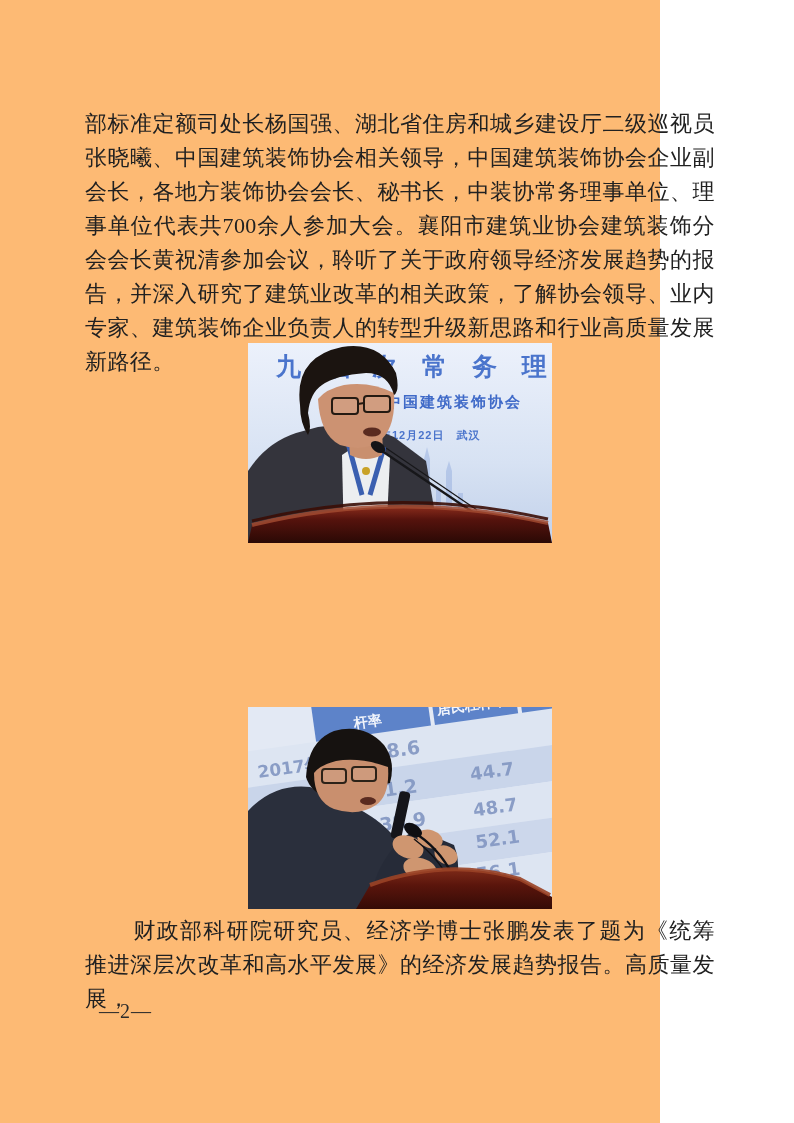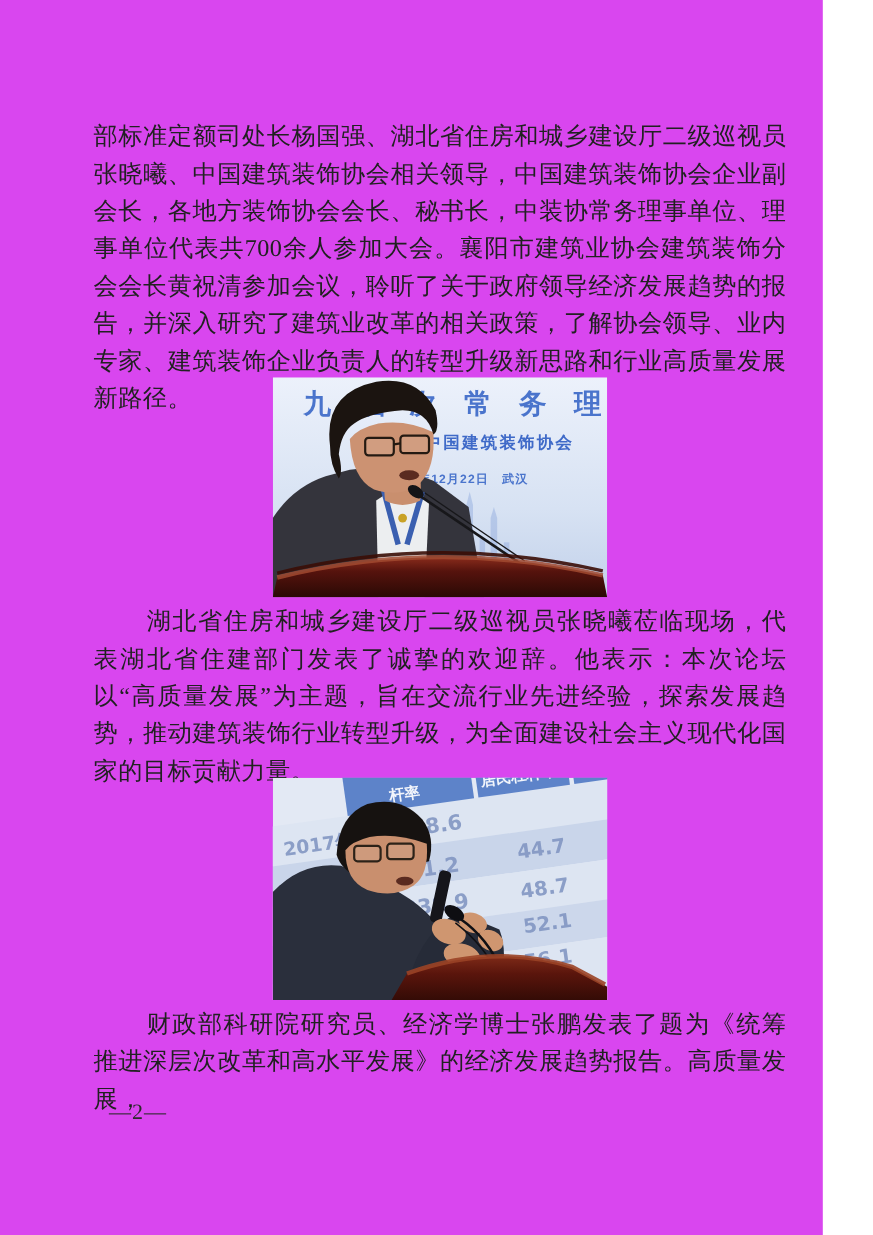--- a/index.html
+++ b/index.html
@@ -2,21 +2,21 @@
 <html><head>
 <meta charset="utf-8">
 <style>
   html,body{margin:0;padding:0;}
   body{
     width:794px;height:1123px;
     background:#ffffff;
     font-family:"Liberation Serif","DejaVu Serif",serif;
     position:relative;overflow:hidden;
   }
-  .page{position:absolute;inset:0;width:748px;height:1123px;background:#d946ef;}
+  .page{position:absolute;inset:0;width:660px;height:1123px;background:#fdba74;}
   .para{
     position:absolute;left:85px;width:630px;margin:0;
     font-size:22px;line-height:34px;color:#212121;
     text-align:justify;
     letter-spacing:0.4px;
     font-family:"Liberation Serif","DejaVu Serif",serif;
   }
   .para.indent{text-indent:2.2em;}
   .photo{position:absolute;margin:0;display:block;line-height:0;}
   .photo svg{display:block;}
@@ -87,21 +87,20 @@
       </g>
 
       <g>
         <path d="M0 200 L4 182 Q150 146 300 180 L304 200 Z" fill="url(#pod1)"></path>
         <path d="M4 182 Q150 146 300 180" stroke="#a14a30" stroke-width="4" fill="none" opacity="0.85"></path>
         <path d="M4 178 Q150 142 300 176" stroke="#3a0d06" stroke-width="3" fill="none" opacity="0.9"></path>
       </g>
     </svg>
   </figure>
 
-  <p class="para indent" style="top:548px">湖北省住房和城乡建设厅二级巡视员张晓曦莅临现场，代表湖北省住建部门发表了诚挚的欢迎辞。他表示：本次论坛以“高质量发展”为主题，旨在交流行业先进经验，探索发展趋势，推动建筑装饰行业转型升级，为全面建设社会主义现代化国家的目标贡献力量。</p>
 
   <figure class="photo" style="left:248px;top:707px">
     <svg width="304" height="202" viewBox="0 0 304 202">
       <defs>
         <linearGradient id="pod2" x1="0" y1="0" x2="0" y2="1">
           <stop offset="0" stop-color="#7e2a18"></stop>
           <stop offset="0.4" stop-color="#5a150c"></stop>
           <stop offset="1" stop-color="#340b06"></stop>
         </linearGradient>
       </defs>

